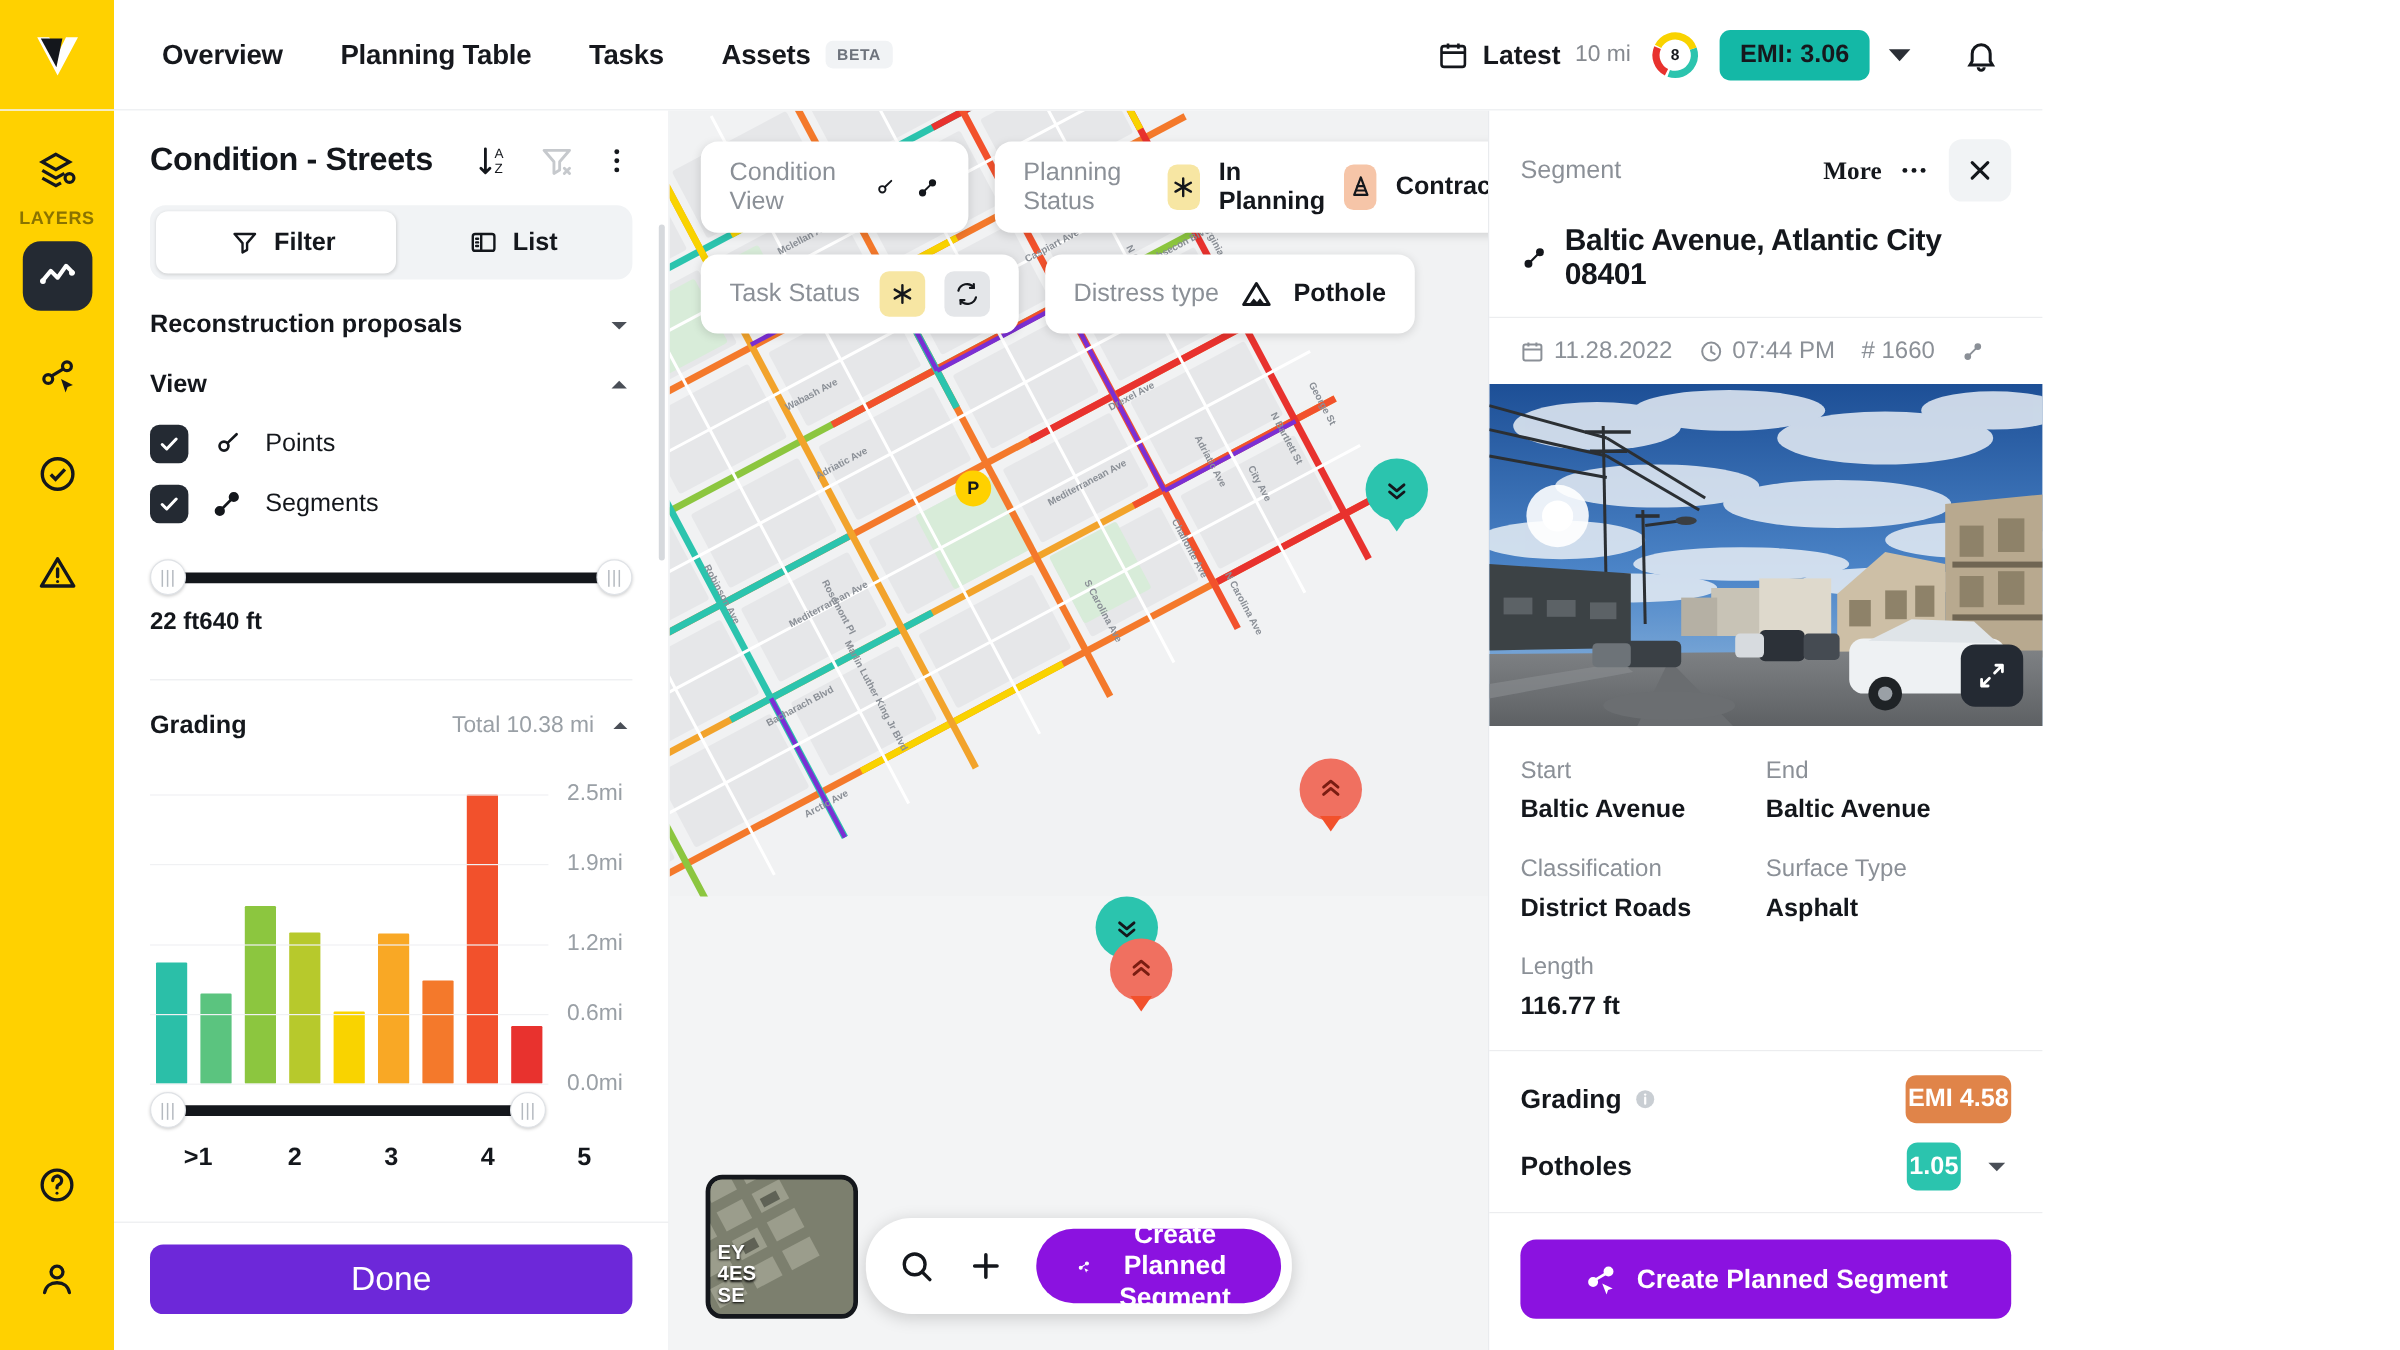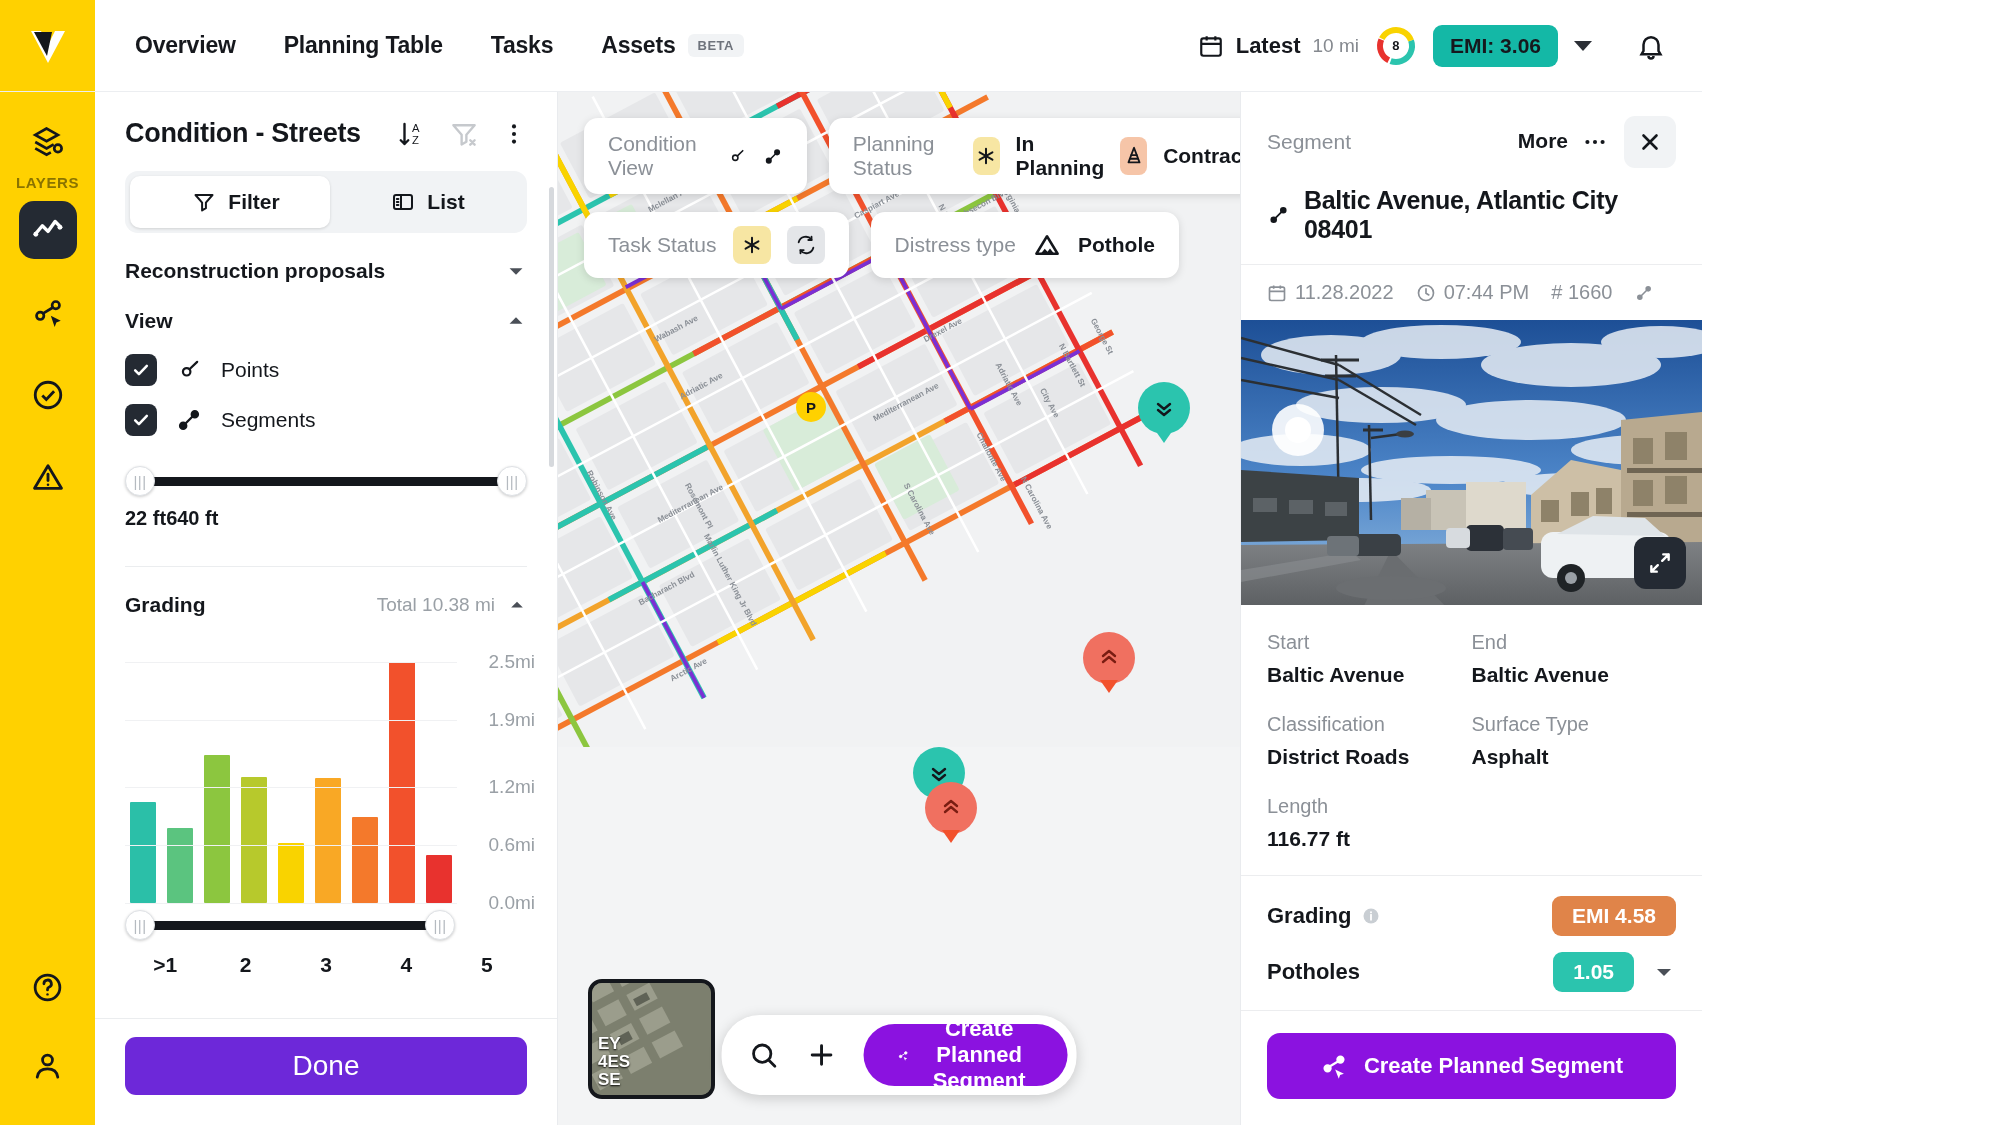--- a/index.html
+++ b/index.html
@@ -108,21 +108,21 @@
   .divider { height: 1px; background: #ebedef; margin: 22px 30px 0 30px; }
 
   
   .chart-area { margin: 10px 22px 0 30px; position: relative; height: 270px; display: flex; }
   .plot { position: relative; flex: 1; }
   .gridline { position: absolute; left: 0; right: 0; height: 1px; background: #f0f1f3; }
   .bars { position: absolute; left: 0; right: 0; bottom: 0; top: 0; display: flex; align-items: flex-end; gap: 0; }
   .barcell { flex: 1; display: flex; justify-content: center; align-items: flex-end; height: 100%; }
   .bar { width: 26px; border-radius: 1px; cursor: pointer; }
   .ylabels { width: 78px; position: relative; }
-  .ytick { position: absolute; right: 0; font-size: 19px; color: #9aa0a6; transform: translateY(-50%); white-space: nowrap; }
+  .ytick { position: absolute; right: 16px; font-size: 19px; color: #9aa0a6; transform: translateY(-50%); white-space: nowrap; }
 
   .slider2 { margin: 8px 30px 0 30px; position: relative; height: 28px; display: flex; align-items: center; }
   .track2 { position: absolute; left: 18px; right: 78px; height: 9px; background: #14171c; border-radius: 5px; }
   .xlabels { margin: 14px 30px 0 30px; display: flex; position: relative; height: 30px; }
   .xlab { flex: 1; text-align: center; font-size: 21px; font-weight: bold; color: #14171c; }
 
   .panel-foot { margin-top: auto; padding: 18px 30px 30px 30px; border-top: 1px solid #ebedef; }
   .done-btn {
     width: 100%; height: 58px; background: #6d28d9; color: #fff; font-size: 28px;
     font-weight: normal; border: 0; border-radius: 11px; cursor: pointer;
@@ -175,21 +175,21 @@
     border-top: 13px solid currentColor;
   }
 
   
   .rpanel {
     width: 462px; min-width: 462px; background: #fff; border-left: 1px solid #e9ebee;
     display: flex; flex-direction: column; position: relative;
   }
   .rp-head { padding: 24px 26px 0 26px; display: flex; align-items: center; }
   .rp-kicker { font-size: 21px; color: #8b9097; }
-  .rp-more { margin-left: auto; display: flex; align-items: flex-start; gap: 14px; font-size: 21px; font-weight: bold; color: #14171c; cursor: pointer; }
+  .rp-more { margin-left: auto; display: flex; align-items: center; gap: 14px; font-size: 21px; font-weight: bold; color: #14171c; cursor: pointer; font-family: Liberation Serif, serif; }
   .rp-close {
     width: 52px; height: 52px; border-radius: 11px; background: #f1f3f5; margin-left: 16px;
     display: flex; align-items: center; justify-content: center; cursor: pointer;
   }
   .rp-title { padding: 18px 26px 20px 26px; display: flex; align-items: center; gap: 14px; }
   .rp-title .t { font-size: 25px; font-weight: bold; color: #14171c; letter-spacing: -0.3px; }
   .rp-meta {
     border-top: 1px solid #ecedef; padding: 16px 26px; display: flex; align-items: center;
     gap: 10px; font-size: 20px; color: #8b9097;
   }
@@ -204,21 +204,21 @@
   .gcell { flex: 1; }
   .gk { font-size: 20px; color: #8b9097; margin-bottom: 9px; }
   .gv { font-size: 21px; font-weight: bold; color: #14171c; }
   .rp-grad {
     margin-top: 6px; border-top: 1px solid #ecedef; padding: 20px 26px 0 26px;
     display: flex; align-items: center;
   }
   .rp-grad .lbl { font-size: 22px; font-weight: bold; color: #14171c; display: flex; align-items: center; gap: 10px; }
   .badge {
     margin-left: auto; color: #fff; font-weight: bold; font-size: 21px;
-    padding: 8px 20px; border-radius: 9px; text-align: center;
+    padding: 8px 2px; border-radius: 9px; text-align: center;
   }
   .rp-pothole {
     padding: 16px 26px 18px 26px; display: flex; align-items: center;
     border-bottom: 1px solid #ecedef;
   }
   .rp-pothole .lbl { font-size: 22px; font-weight: bold; color: #14171c; }
   .rp-foot { padding: 22px 26px 26px 26px; }
   .cps-btn-full {
     width: 100%; height: 66px; background: #8B12E0; color: #fff; border: 0; border-radius: 13px;
     font-size: 22px; font-weight: bold; display: flex; align-items: center; justify-content: center;

